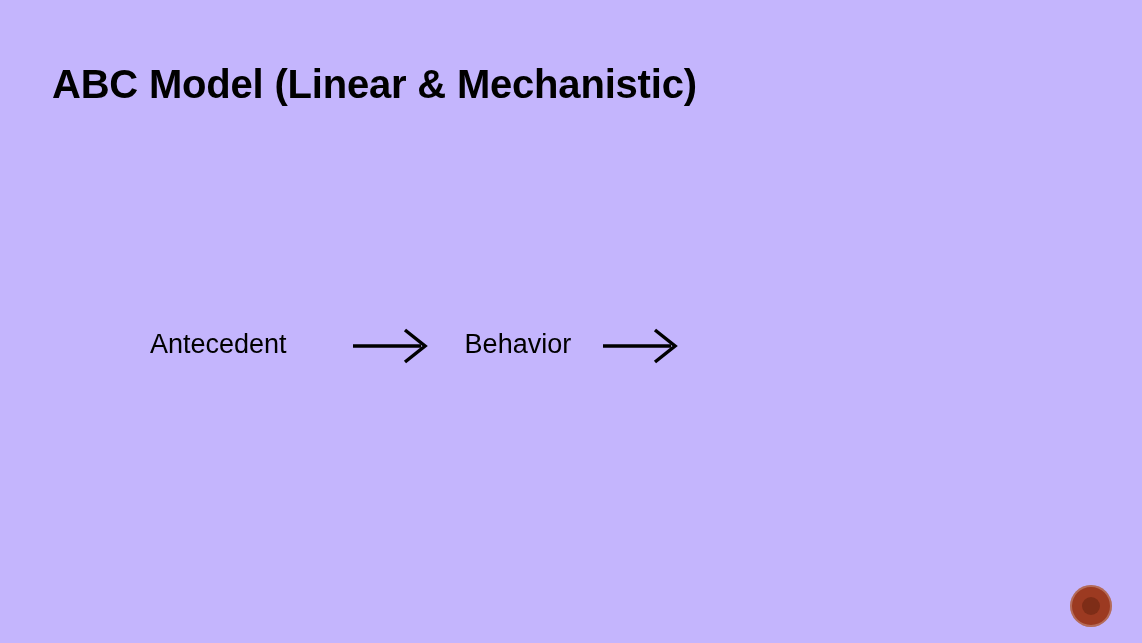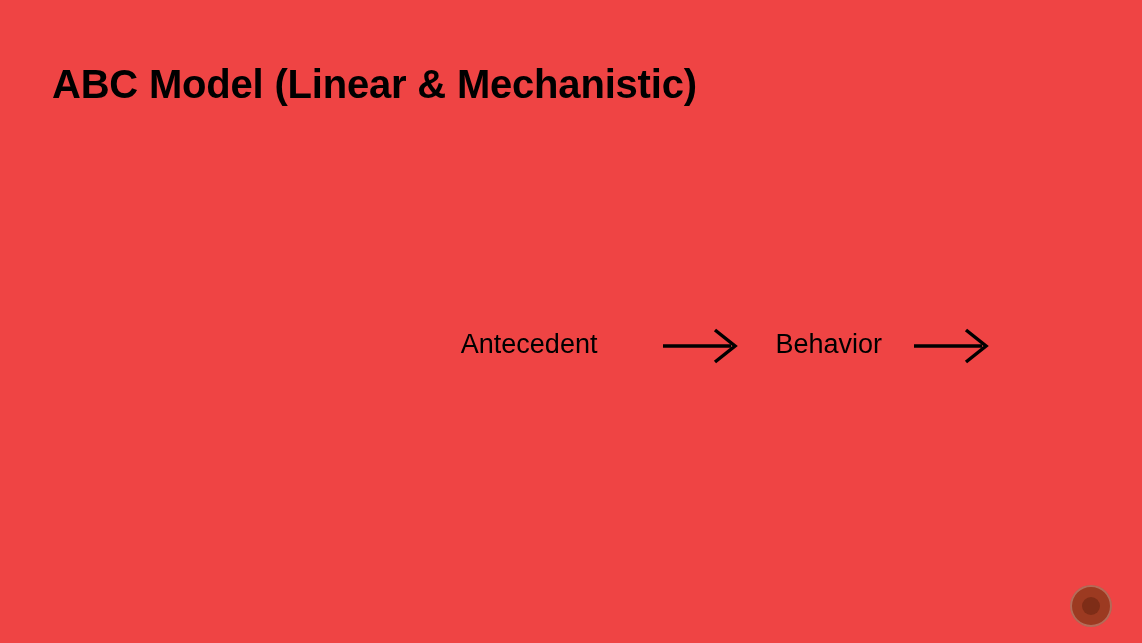--- a/index.html
+++ b/index.html
@@ -10,21 +10,21 @@
     width: 1142px;
     height: 643px;
     background: #ffffff;
     font-family: "Liberation Sans", sans-serif;
     overflow: hidden;
   }
   .slide {
     position: relative;
     width: 1142px;
     height: 643px;
-    background: #ef4444;
+    background: #c4b5fd;
     box-sizing: border-box;
     padding-left: 27px;
   }
   .slide-title {
     position: absolute;
     left: 52px;
     top: 62px;
     font-size: 40px;
     font-weight: bold;
     color: #000000;
@@ -32,21 +32,21 @@
     white-space: nowrap;
   }
   .flow {
     position: absolute;
     left: 150px;
     top: 312px;
     width: 870px;
     height: 64px;
     display: flex;
     align-items: center;
-    justify-content: flex-end;
+    justify-content: flex-start;
   }
   .flow-node {
     font-size: 27px;
     color: #000000;
     white-space: nowrap;
     line-height: 1;
   }
   .flow-arrow {
     display: inline-flex;
     align-items: center;

